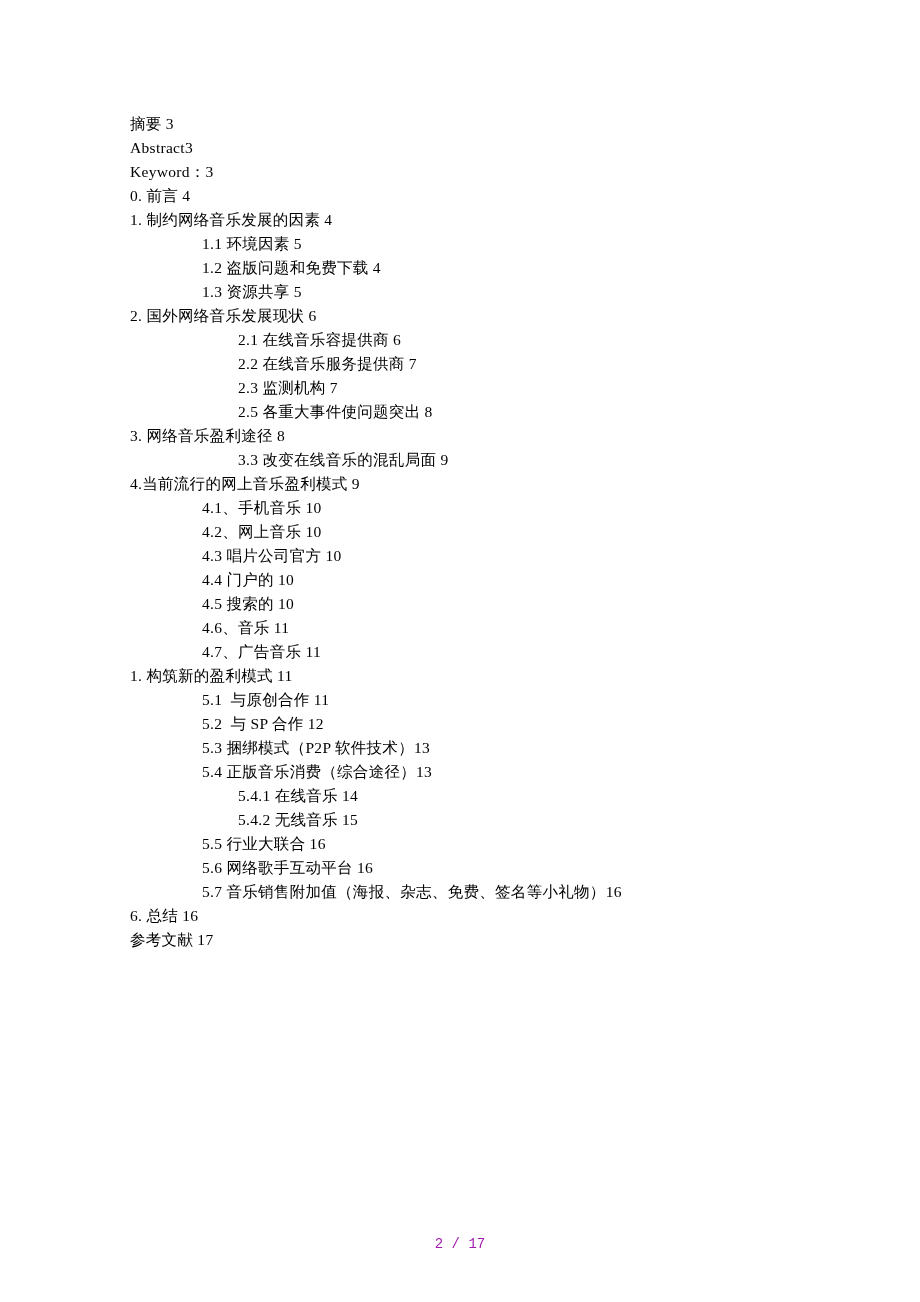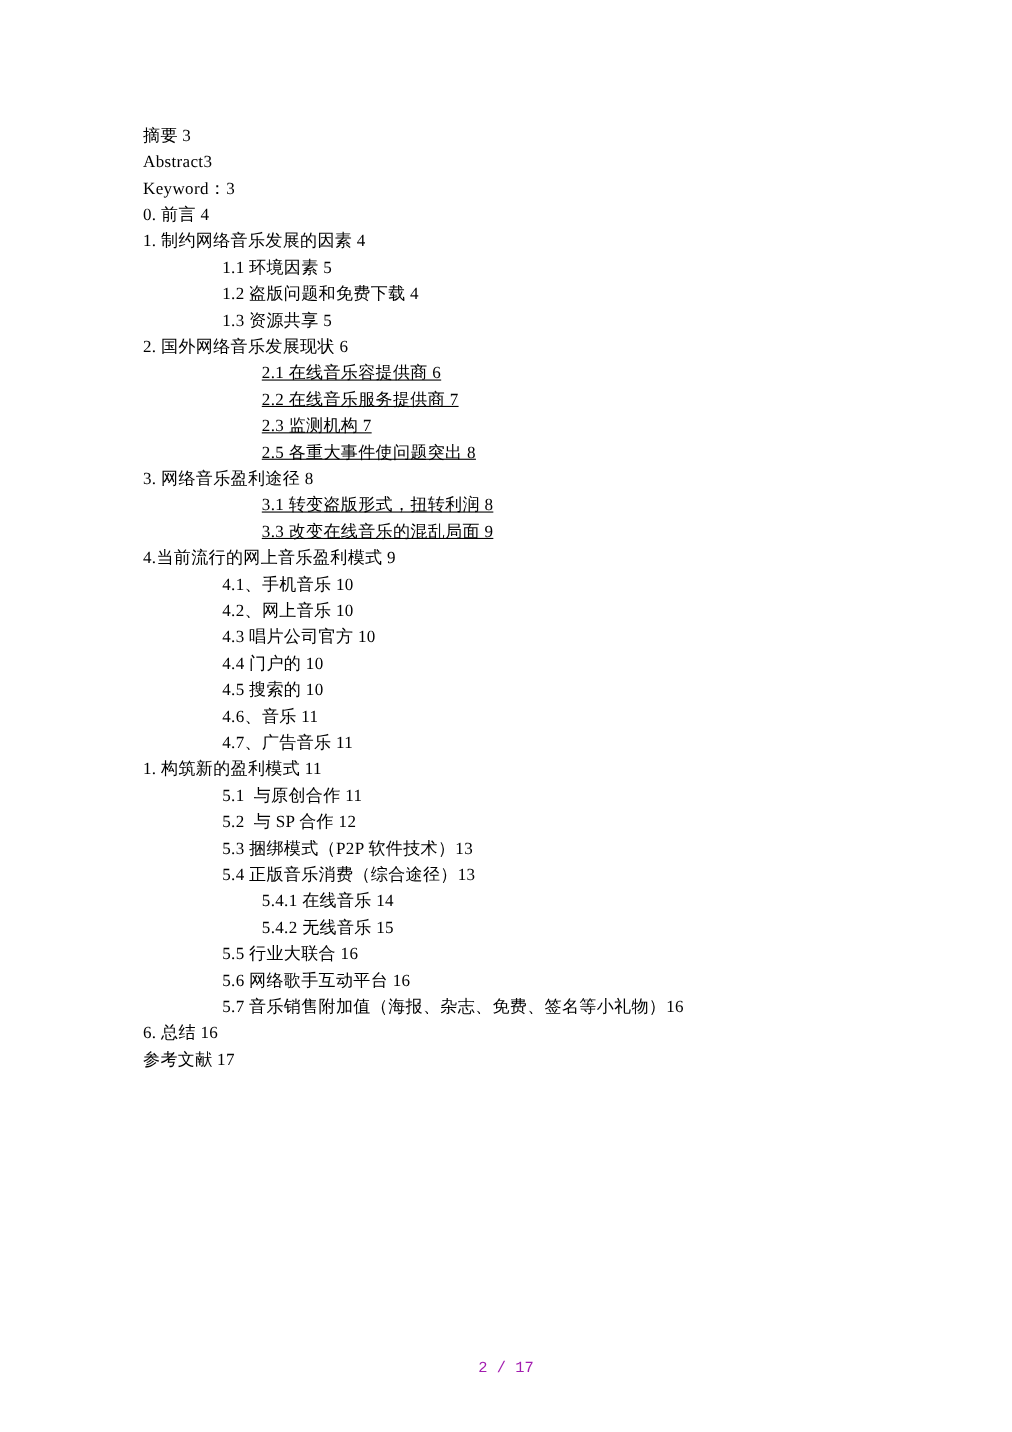--- a/index.html
+++ b/index.html
@@ -22,21 +22,20 @@
       line-height: 24px;
       color: #000;
       white-space: pre;
       letter-spacing: 0.3px;
     }
     .indent1 {
       padding-left: 72px;
     }
     .indent2 {
       padding-left: 108px;
-      text-decoration: underline;
     }
     .indent3 {
       padding-left: 108px;
     }
     .page-number {
       position: absolute;
       bottom: 50px;
       left: 0;
       right: 0;
       text-align: center;
@@ -56,21 +55,20 @@
   <div class="line">1. 制约网络音乐发展的因素 4</div>
   <div class="line indent1">1.1 环境因素 5</div>
   <div class="line indent1">1.2 盗版问题和免费下载 4</div>
   <div class="line indent1">1.3 资源共享 5</div>
   <div class="line">2. 国外网络音乐发展现状 6</div>
   <div class="line indent2">2.1 在线音乐容提供商 6</div>
   <div class="line indent2">2.2 在线音乐服务提供商 7</div>
   <div class="line indent2">2.3 监测机构 7</div>
   <div class="line indent2">2.5 各重大事件使问题突出 8</div>
   <div class="line">3. 网络音乐盈利途径 8</div>
-  <div class="line indent2">3.1 转变盗版形式，扭转利润 8</div>
   <div class="line indent2">3.3 改变在线音乐的混乱局面 9</div>
   <div class="line">4.当前流行的网上音乐盈利模式 9</div>
   <div class="line indent1">4.1、手机音乐 10</div>
   <div class="line indent1">4.2、网上音乐 10</div>
   <div class="line indent1">4.3 唱片公司官方 10</div>
   <div class="line indent1">4.4 门户的 10</div>
   <div class="line indent1">4.5 搜索的 10</div>
   <div class="line indent1">4.6、音乐 11</div>
   <div class="line indent1">4.7、广告音乐 11</div>
   <div class="line">1. 构筑新的盈利模式 11</div>

